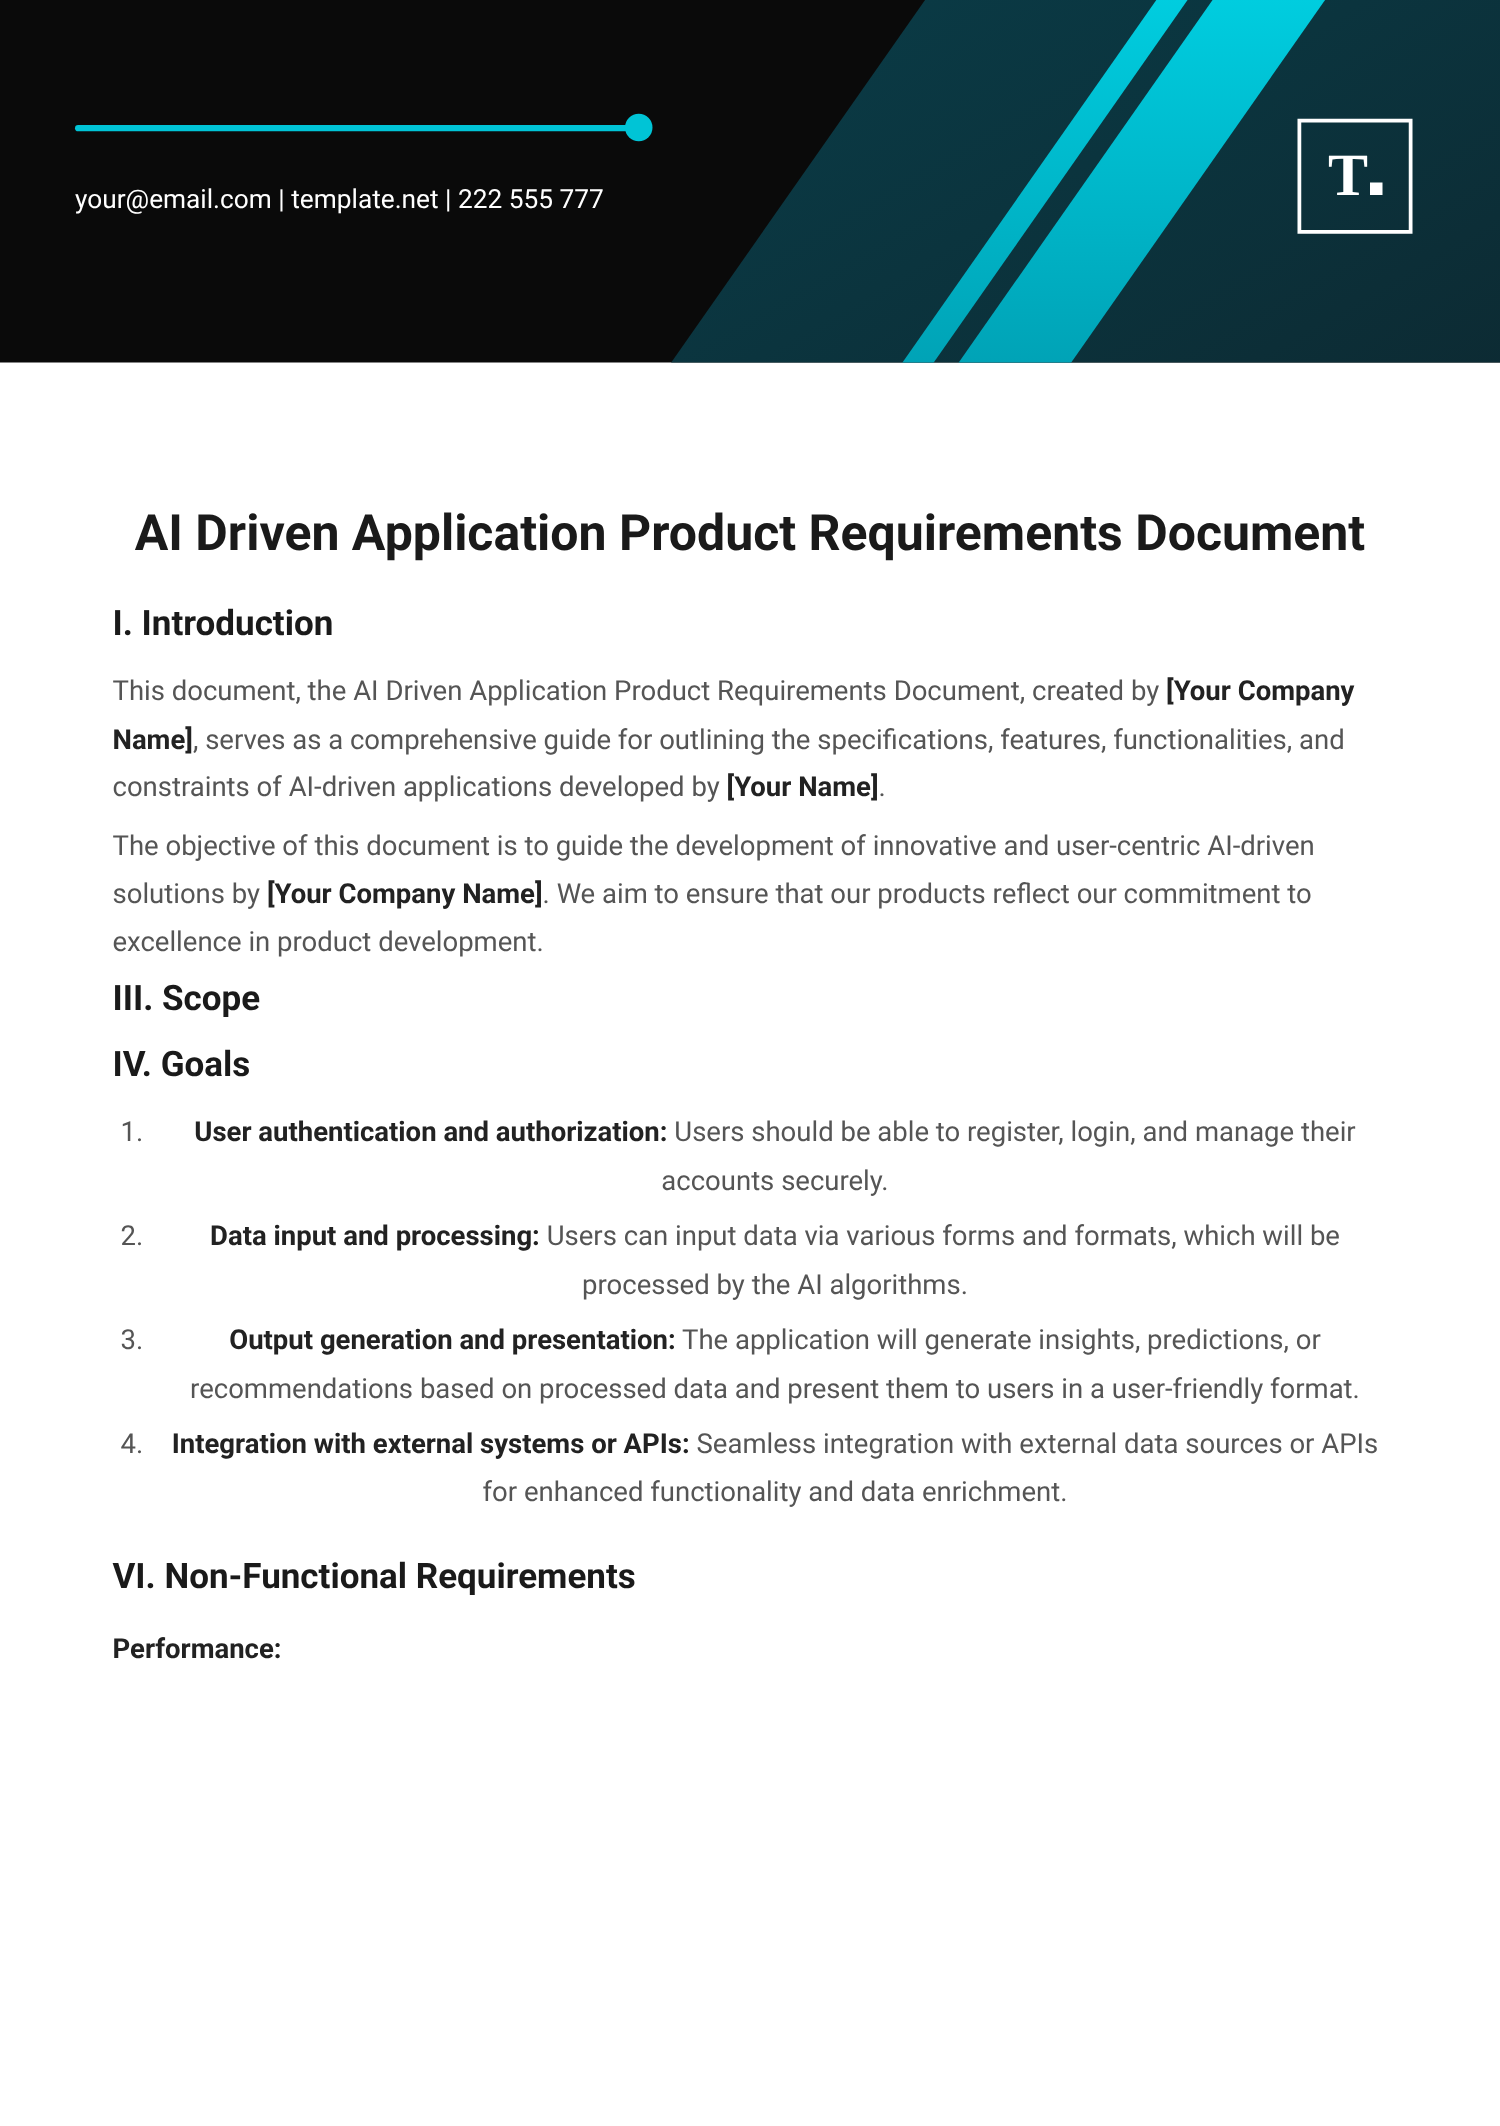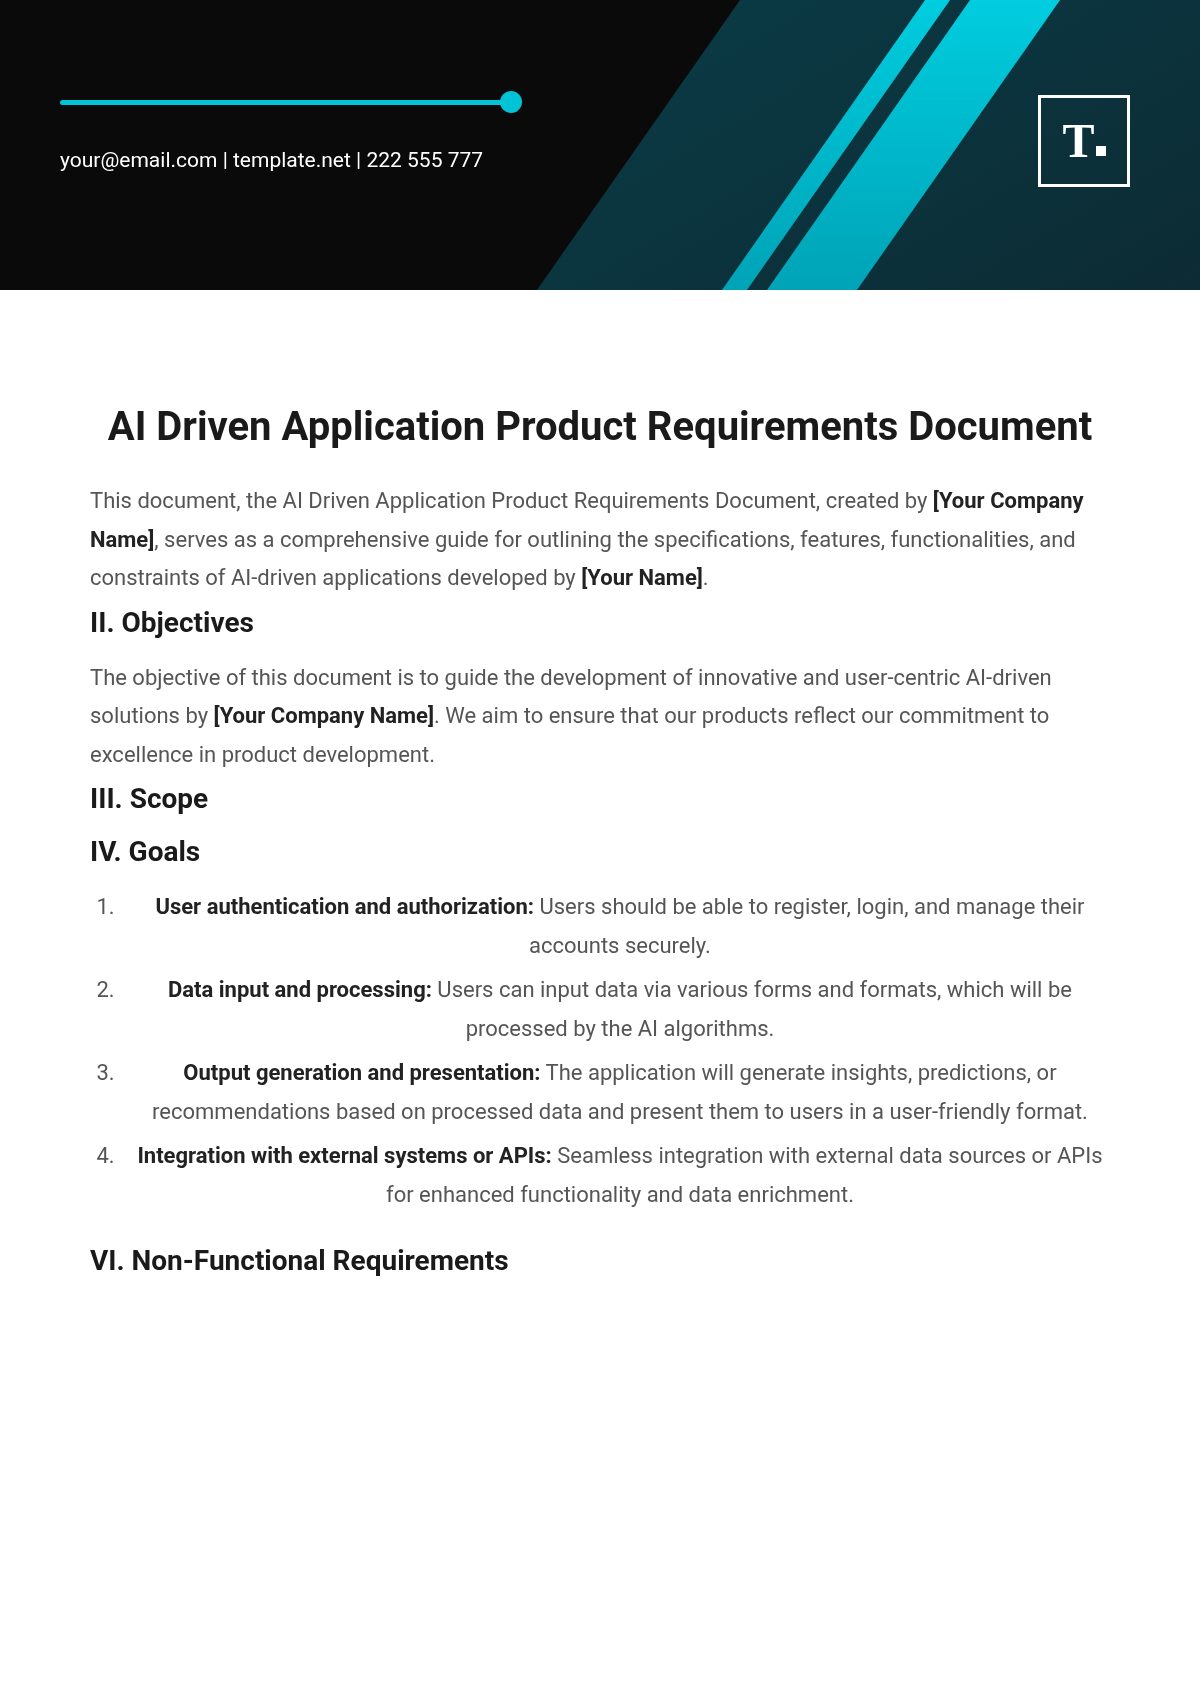--- a/index.html
+++ b/index.html
@@ -157,35 +157,36 @@
   <div class="logo-box">
     <span class="logo-t">T</span>
       <span class="logo-dot"></span>
   </div>
 </div>
 
 <div class="content">
 
   <h1>AI Driven Application Product Requirements Document</h1>
 
+  <h2>I. Introduction</h2>
   <p class="body">
     <span>This document, the AI Driven Application Product Requirements Document, created by </span><strong>[Your Company Name]</strong><span>, serves as a comprehensive guide for outlining the specifications, features, functionalities, and constraints of AI-driven applications developed by </span><strong>[Your Name]</strong><span>.</span>
   </p>
 
-  <h2>II. Objectives</h2>
   <p class="body">
     <span>The objective of this document is to guide the development of innovative and user-centric AI-driven solutions by </span><strong>[Your Company Name]</strong><span>. We aim to ensure that our products reflect our commitment to excellence in product development.</span>
   </p>
 
   <h2>III. Scope</h2>
 
   <h2>IV. Goals</h2>
 
   <ol class="numbered">
     <li><strong>User authentication and authorization:</strong><span> Users should be able to register, login, and manage their accounts securely.</span></li>
     <li><strong>Data input and processing:</strong><span> Users can input data via various forms and formats, which will be processed by the AI algorithms.</span></li>
     <li><strong>Output generation and presentation:</strong><span> The application will generate insights, predictions, or recommendations based on processed data and present them to users in a user-friendly format.</span></li>
     <li><strong>Integration with external systems or APIs:</strong><span> Seamless integration with external data sources or APIs for enhanced functionality and data enrichment.</span></li>
   </ol>
 
   <h2 style="margin-top:30px;">VI. Non-Functional Requirements</h2>
+  <div class="cutoff">Performance:</div>
 
 </div>
 
 </body></html>

